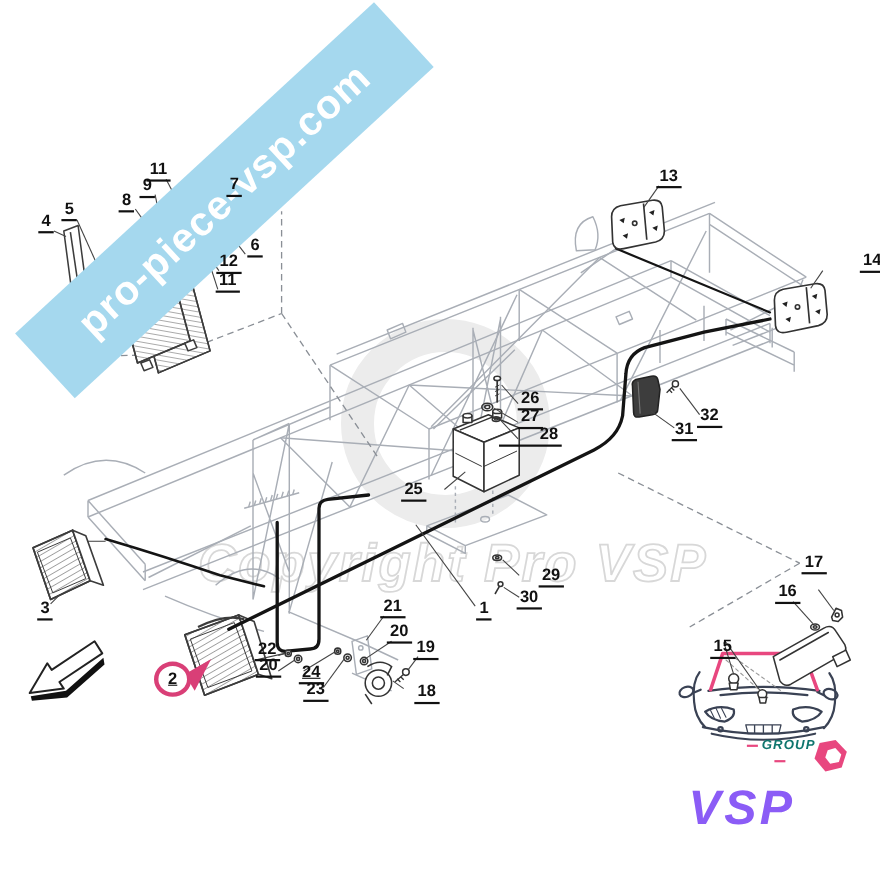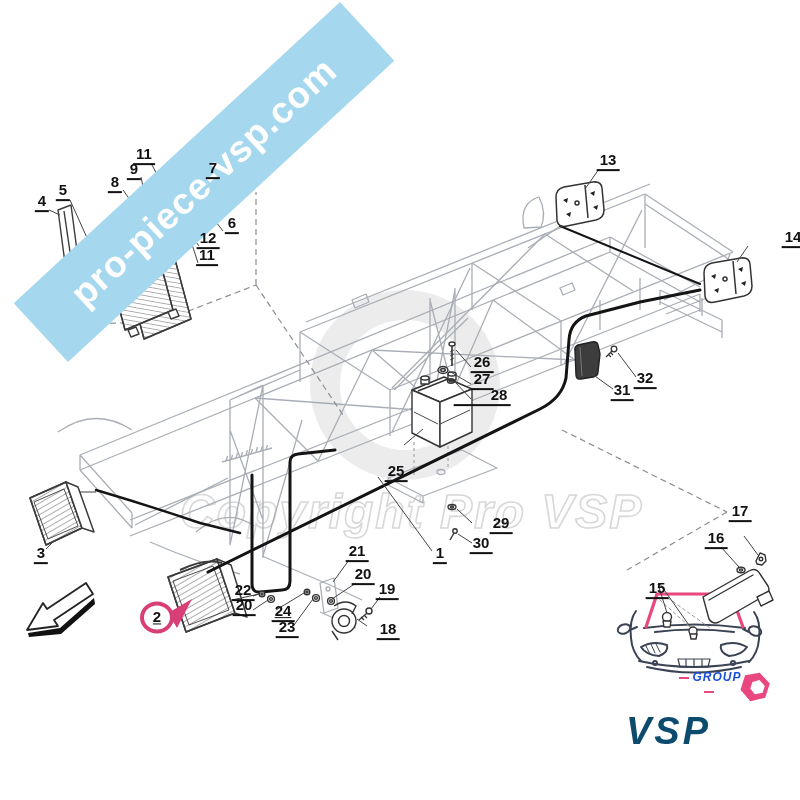--- a/index.html
+++ b/index.html
@@ -11,27 +11,27 @@
           transform:rotate(-42.7deg);display:flex;align-items:center;justify-content:center;z-index:5;}
   .banner span{font-weight:800;font-size:37px;color:#ffffff;letter-spacing:1px;white-space:nowrap;}
   
   .callout{position:absolute;transform:translate(-50%,-58%);font-weight:700;font-size:15px;color:#111;
            padding:0 3px 1px 3px;border-bottom:2px solid #111;line-height:1.05;z-index:7;white-space:nowrap;}
   .callout.highlighted{border:4px solid #d93f77;border-radius:50%;width:22px;height:20px;display:flex;
            align-items:center;justify-content:center;background:#fff;padding:2px;
            text-decoration:underline;}
   
   .logo-group{position:absolute;left:672px;top:670px;width:74px;text-align:center;
-              font-style:italic;font-weight:700;font-size:12px;color:#1d4ed8;letter-spacing:1px;z-index:6;}
+              font-style:italic;font-weight:700;font-size:12px;color:#0f766e;letter-spacing:1px;z-index:6;}
   .logo-group::before,.logo-group::after{content:"";display:inline-block;width:10px;height:2px;
               background:#e8477f;vertical-align:middle;margin:0 3px;}
   .logo-pro{position:absolute;left:630px;top:660px;font-style:italic;font-weight:900;font-size:56px;
             color:#3a4254;z-index:6;letter-spacing:0;}
-  .logo-vsp{position:absolute;left:626px;top:710px;font-style:italic;font-weight:900;font-size:38px;
-            color:#0c4a6e;z-index:6;letter-spacing:3px;}
+  .logo-vsp{position:absolute;left:626px;top:710px;font-style:italic;font-weight:900;font-size:44px;
+            color:#8b5cf6;z-index:6;letter-spacing:3px;}
   .hexnut{position:absolute;left:738px;top:670px;z-index:7;}
 </style>
 </head>
 <body>
 
 <div class="stage">
 
 <svg class="art" width="800" height="800" viewBox="0 0 800 800">
   <defs>
     <pattern id="hatchL" width="5" height="5" patternUnits="userSpaceOnUse" patternTransform="rotate(60)">
@@ -300,21 +300,21 @@
       <div class="callout" style="left: 716px; top: 541px;">16</div>
       <div class="callout" style="left: 740px; top: 514px;">17</div>
       <div class="callout" style="left: 388px; top: 632px;">18</div>
       <div class="callout" style="left: 387px; top: 592px;">19</div>
       <div class="callout" style="left: 363px; top: 577px;">20</div>
       <div class="callout" style="left: 357px; top: 554px;">21</div>
       <div class="callout" style="left: 243px; top: 593px;">22</div>
       <div class="callout" style="left: 244px; top: 608px;">20</div>
       <div class="callout" style="left: 287px; top: 630px;">23</div>
       <div class="callout" style="left: 283px; top: 614px; text-decoration: underline;">24</div>
-      <div class="callout" style="left: 396px; top: 448px; margin-top: 26px;">25</div>
+      <div class="callout" style="left: 376px; top: 448px;">25</div>
       <div class="callout" style="left: 482px; top: 365px;">26</div>
       <div class="callout" style="left: 482px; top: 382px;">27</div>
       <div class="callout" style="left: 482px; top: 398px; padding-left: 37px;">28</div>
       <div class="callout" style="left: 481px; top: 526px; margin-left: 20px;">29</div>
       <div class="callout" style="left: 481px; top: 546px;">30</div>
       <div class="callout" style="left: 622px; top: 393px;">31</div>
       <div class="callout" style="left: 645px; top: 381px;">32</div>
     </div>
 
 <div class="logo-group">GROUP</div>

